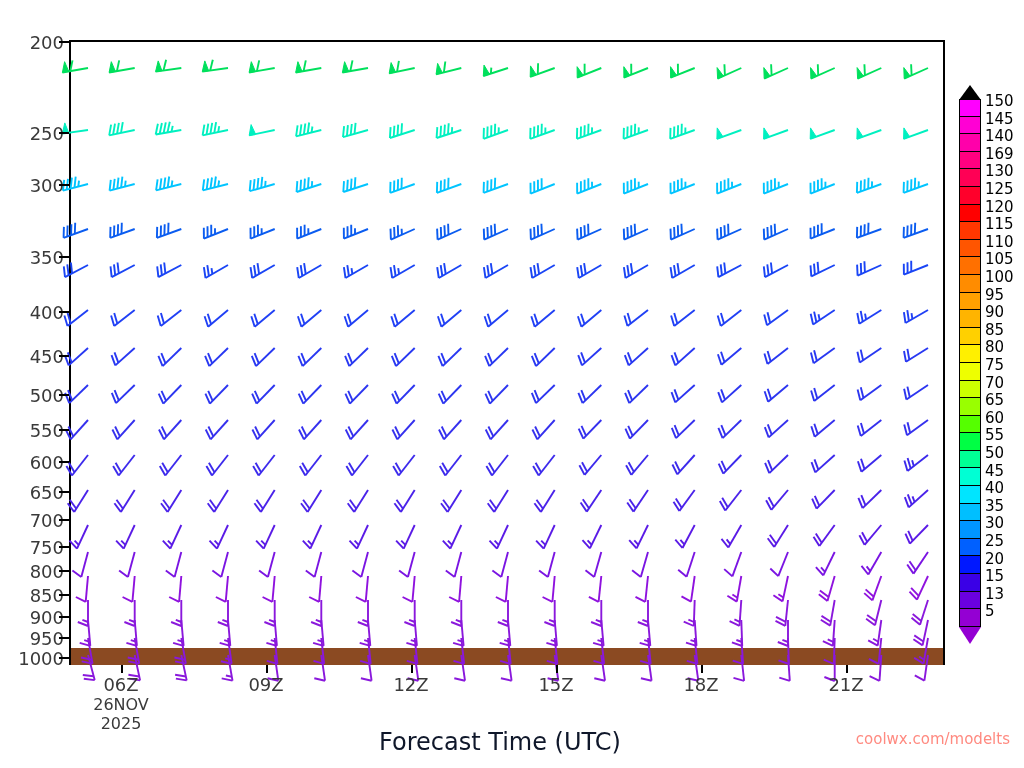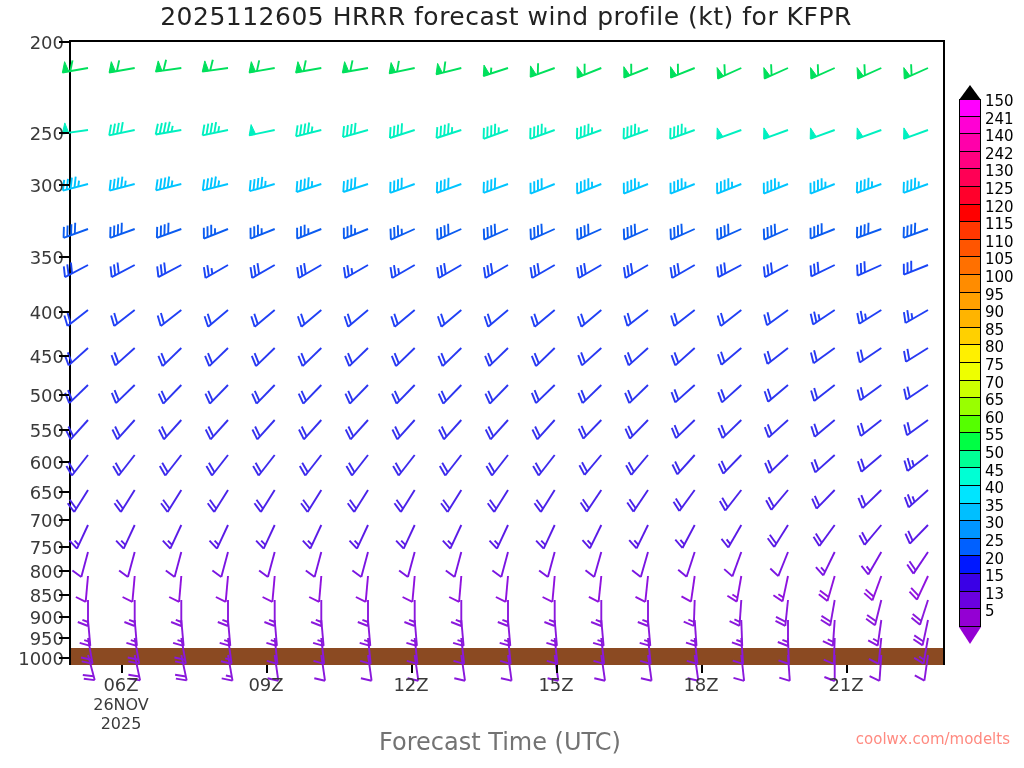--- a/index.html
+++ b/index.html
@@ -62,21 +62,21 @@
     font-size:18px;color:#3a3a3a;white-space:nowrap;
   }
   .xtick-sub{
     position:absolute;left:0;
     transform:translateX(-50%);
     font-size:16px;color:#3a3a3a;white-space:nowrap;text-align:center;
   }
 
   .xaxis-title{
     position:absolute;left:0;top:728px;width:1024px;
-    text-align:center;font-size:24px;color:#737373;
+    text-align:center;font-size:24px;color:#0f172a;
   }
   .xaxis-title-inner{display:inline-block;transform:translateX(-12px);}
 
   .watermark{
     position:absolute;right:14px;top:730px;
     font-size:15px;color:#ff8a80;white-space:nowrap;
   }
 
   
   .cbar{
@@ -111,23 +111,20 @@
     transform:translateY(-50%);
   }
 
   svg.barbs{position:absolute;left:0;top:0;width:1024px;height:768px;pointer-events:none;}
 </style>
 </head>
 <body>
 
 <div id="root">
 
-  <div class="title">
-    <span class="title-inner">2025112605 HRRR forecast wind profile (kt) for KFPR</span>
-  </div>
 
   <div class="plot-frame"></div>
   <div class="ground"></div>
 
   <svg class="barbs" id="barb-svg">
       <g stroke="#00E05C" stroke-width="1.9" fill="#00E05C" stroke-linecap="butt">
         <line x1="88.0" y1="68.0" x2="62.4" y2="72.5"></line>
         <polygon points="62.4,72.5 64.6,61.7 68.7,71.4" stroke-width="1"></polygon>
         <line x1="70.3" y1="71.1" x2="72.5" y2="60.4"></line>
       </g>
@@ -2056,23 +2053,23 @@
       <div class="cbar-seg" style="background: rgb(0, 149, 255); height: 17.6px;"></div>
       <div class="cbar-seg" style="background: rgb(0, 96, 255); height: 17.6px;"></div>
       <div class="cbar-seg" style="background: rgb(0, 24, 255); height: 17.6px;"></div>
       <div class="cbar-seg" style="background: rgb(58, 0, 230); height: 17.6px;"></div>
       <div class="cbar-seg" style="background: rgb(106, 0, 224); height: 17.6px;"></div>
       <div class="cbar-seg" style="background: rgb(148, 0, 211); height: 17.6px;"></div>
     </div>
   <div class="cbar-arrow-bottom" id="cbar-arrow-bottom" style="top: 627px;"></div>
   <div id="cbar-labels">
       <div class="cbar-label" style="top: 101px; text-align: center;">150</div>
-      <div class="cbar-label" style="top: 118.6px;">241</div>
+      <div class="cbar-label" style="top: 118.6px;">145</div>
       <div class="cbar-label" style="top: 136.2px;">140</div>
-      <div class="cbar-label" style="top: 153.8px;">242</div>
+      <div class="cbar-label" style="top: 153.8px;">169</div>
       <div class="cbar-label" style="top: 171.4px;">130</div>
       <div class="cbar-label" style="top: 189px;">125</div>
       <div class="cbar-label" style="top: 206.6px; text-align: center;">120</div>
       <div class="cbar-label" style="top: 224.2px;">115</div>
       <div class="cbar-label" style="top: 241.8px;">110</div>
       <div class="cbar-label" style="top: 259.4px;">105</div>
       <div class="cbar-label" style="top: 277px;">100</div>
       <div class="cbar-label" style="top: 294.6px;">95</div>
       <div class="cbar-label" style="top: 312.2px;">90</div>
       <div class="cbar-label" style="top: 329.8px;">85</div>

